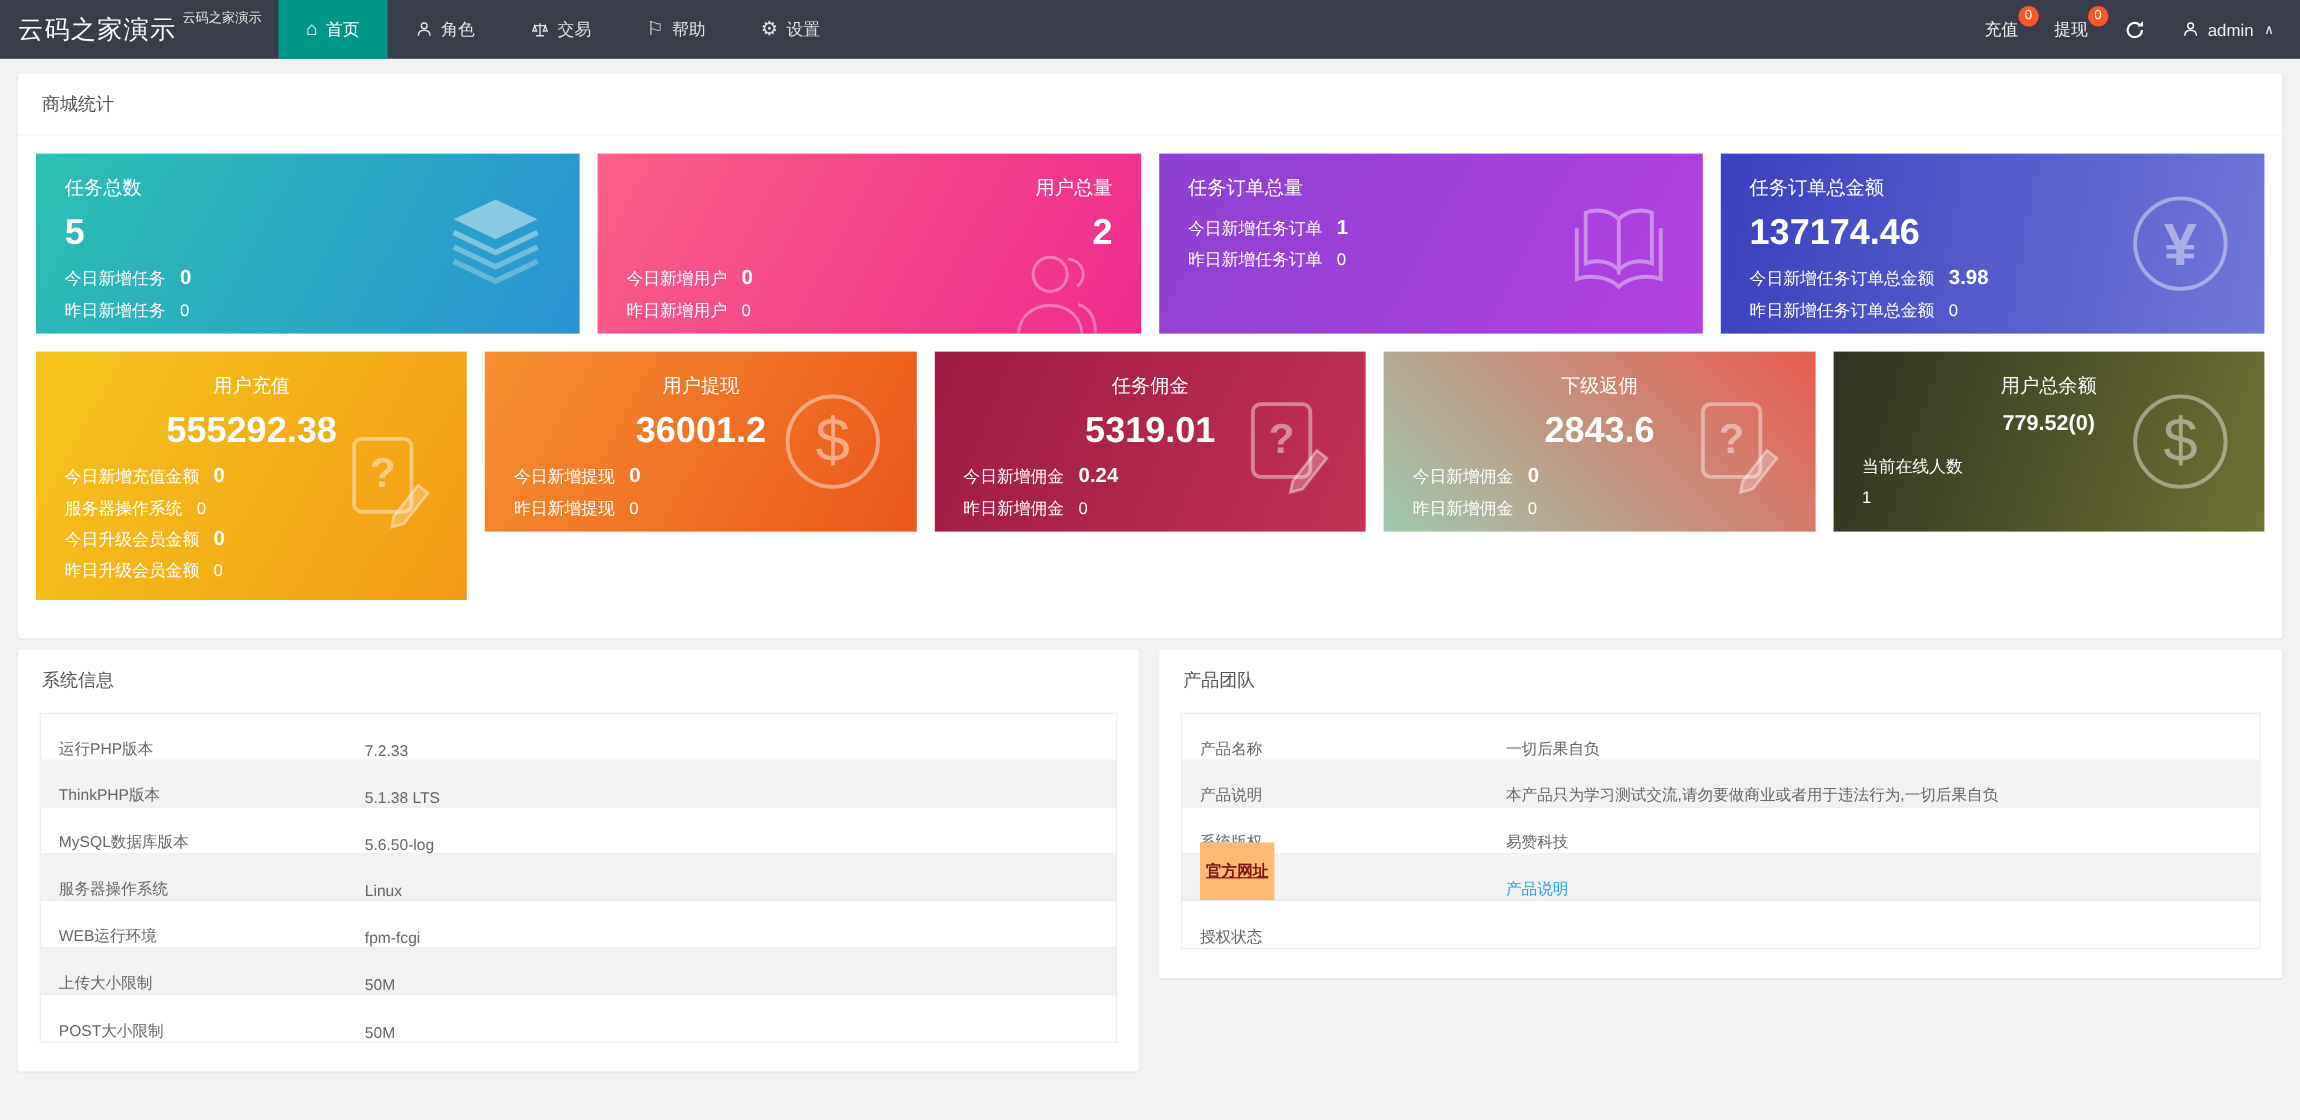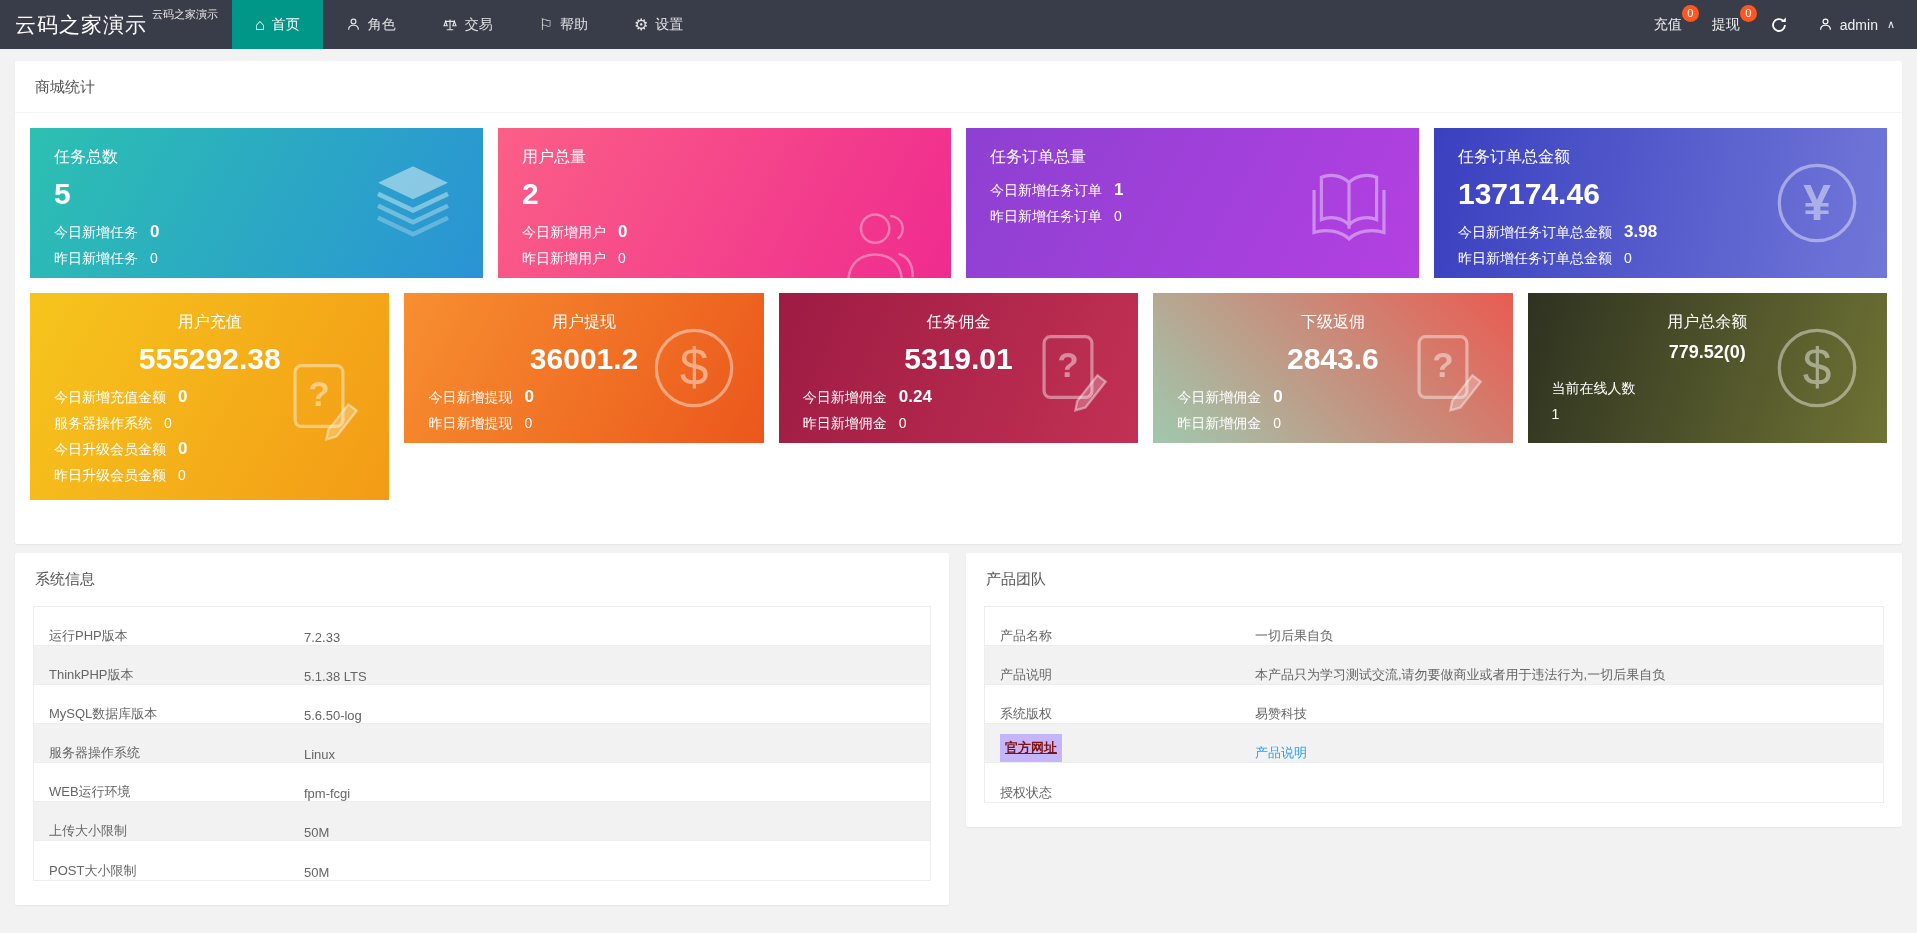--- a/index.html
+++ b/index.html
@@ -27,21 +27,21 @@
            font-size:11px; min-width:17px; height:17px; border-radius:9px;
            display:flex; align-items:center; justify-content:center; padding:0 3px; }
   .refresh-btn { cursor:pointer; display:flex; align-items:center; }
   .user-box { display:flex; align-items:center; gap:7px; font-size:14px; color:rgba(255,255,255,.92); cursor:pointer; }
   .caret { font-size:11px; margin-left:2px; }
   
   .panel { background:#fff; border-radius:2px; box-shadow:0 1px 2px rgba(0,0,0,.06); }
   .panel-stats { margin:12px 15px 0; }
   .panel-header { padding:17px 20px 15px; font-size:15px; color:#555; }
   .panel-stats .panel-header { border-bottom:1px solid #f4f4f4; }
-  .panel-body { padding:15px 15px 44px; }
+  .panel-body { padding:15px 15px 32px; }
   .cards-row { display:grid; gap:15px; }
   .row1 { grid-template-columns:repeat(4,1fr); }
   .row2 { grid-template-columns:repeat(5,1fr); margin-top:15px; align-items:start;text-align:center; }
   .card { position:relative; color:#fff; padding:19px 24px; height:150px; overflow:hidden; }
   .card.tall { height:207px; }
   .card-title { font-size:16px; margin-bottom:9px; font-weight:400; }
   .card-value { font-size:30px; font-weight:bold; line-height:1.15; margin-bottom:7px; white-space:nowrap; }
   .card.small-value .card-value { font-size:18px; margin:8px 0 12px; }
   .card-line { font-size:14px; line-height:26px; display:flex; align-items:baseline; gap:12px; white-space:nowrap; }
   .card-line .v { font-size:14px; }
@@ -54,21 +54,21 @@
   .bottom-wrap { display:flex; gap:17px; margin:9px 15px 0; align-items:flex-start; }
   .panel-sys { width:934px; flex:none; }
   .panel-prod { flex:1; }
   .info-table { margin:2px 18px 24px; border:1px solid #ededed; }
   .t-row { display:flex; height:39px; align-items:flex-end; font-size:13px; color:#666;
            border-bottom:1px solid #ededed; }
   .t-row:last-child { border-bottom:none; }
   .t-row:nth-child(even) { background:#f2f2f2; }
   .t-label { width:270px; padding-left:15px; flex:none; }
   .t-value { flex:1; padding-right:10px; }
-  .red-badge { background:#c4b5fd; color:#7e1310; padding:5px 5px; font-weight:bold;
+  .red-badge { background:#fdba74; color:#7e1310; padding:15px 5px; font-weight:bold;
                text-decoration:underline; display:inline-block; }
   .link { color:#1e9fff; cursor:pointer; text-decoration:none; }
 </style>
 </head>
 <body>
 
 <div class="navbar">
   <div class="logo">
     <span class="logo-main">云码之家演示</span>
     <span class="logo-sup">云码之家演示</span>
@@ -156,21 +156,21 @@
           </div>
           <span class="card-icon">
             <svg viewBox="0 0 100 100">
               <path d="M50 10 88 28 50 46 12 28Z" fill="rgba(255,255,255,.45)"></path>
               <path d="M12 40l38 18 38-18" fill="none" stroke="rgba(255,255,255,.4)" stroke-width="5"></path>
               <path d="M12 53l38 18 38-18" fill="none" stroke="rgba(255,255,255,.33)" stroke-width="5"></path>
               <path d="M12 66l38 18 38-18" fill="none" stroke="rgba(255,255,255,.27)" stroke-width="5"></path>
             </svg>
           </span>
         </div>
-        <div class="card" style="background: linear-gradient(118deg, rgb(251, 95, 135), rgb(239, 43, 143));">
+        <div class="card" style="background: linear-gradient(118deg, rgb(251, 95, 135), rgb(239, 43, 143)); text-align: right;">
           <div class="card-title">用户总量</div>
           <div class="card-value">2</div>
           <div class="card-line">
             <span>今日新增用户</span>
             <span class="v strong">0</span>
           </div>
           <div class="card-line">
             <span>昨日新增用户</span>
             <span class="v">0</span>
           </div>

